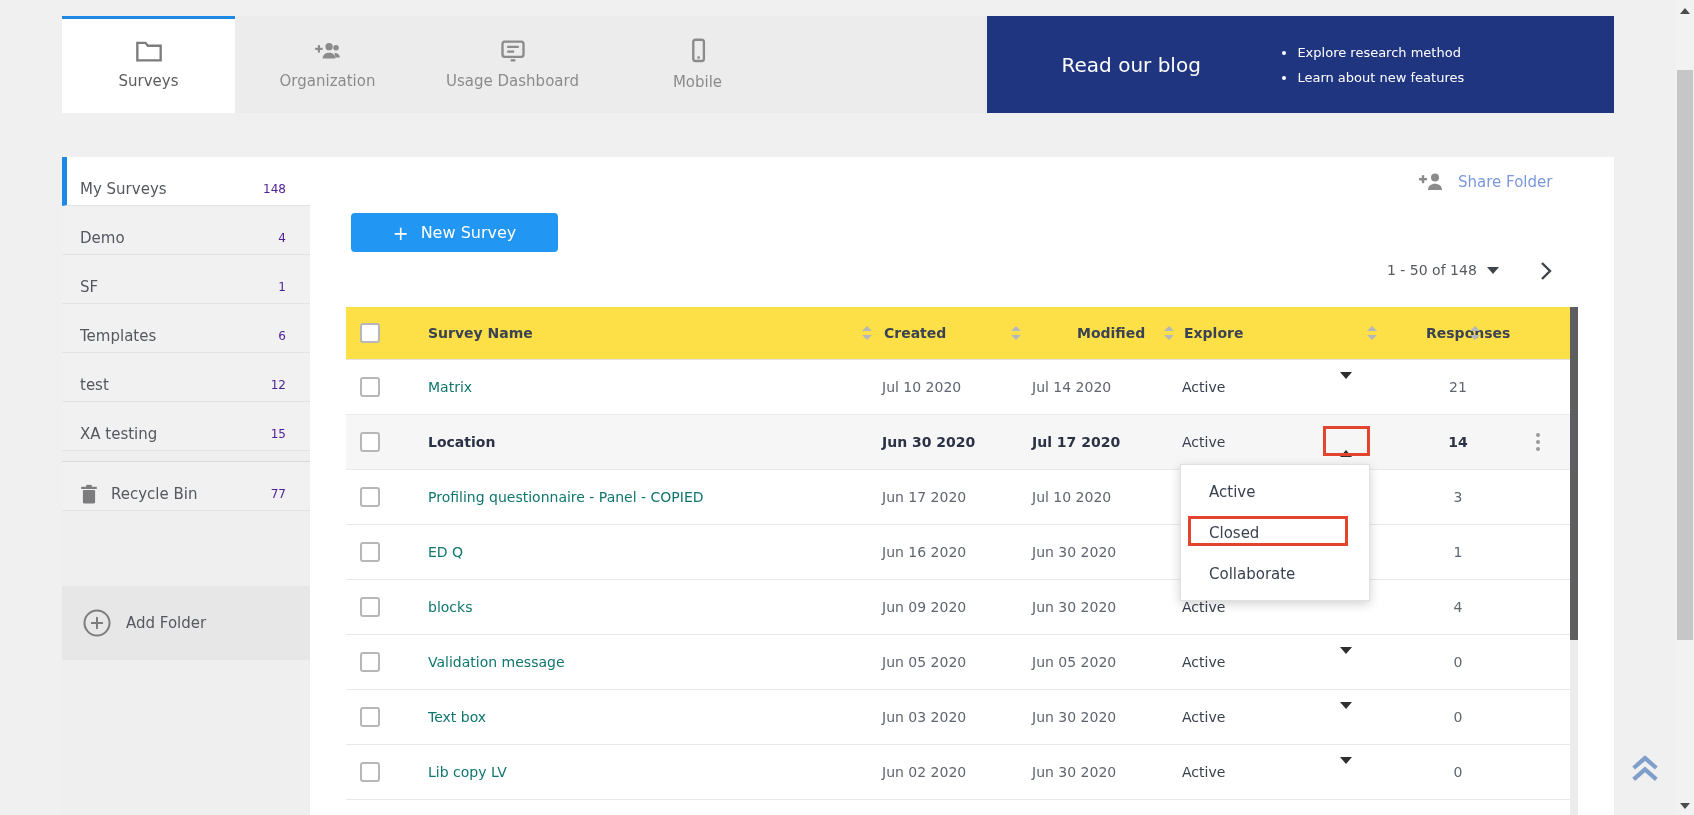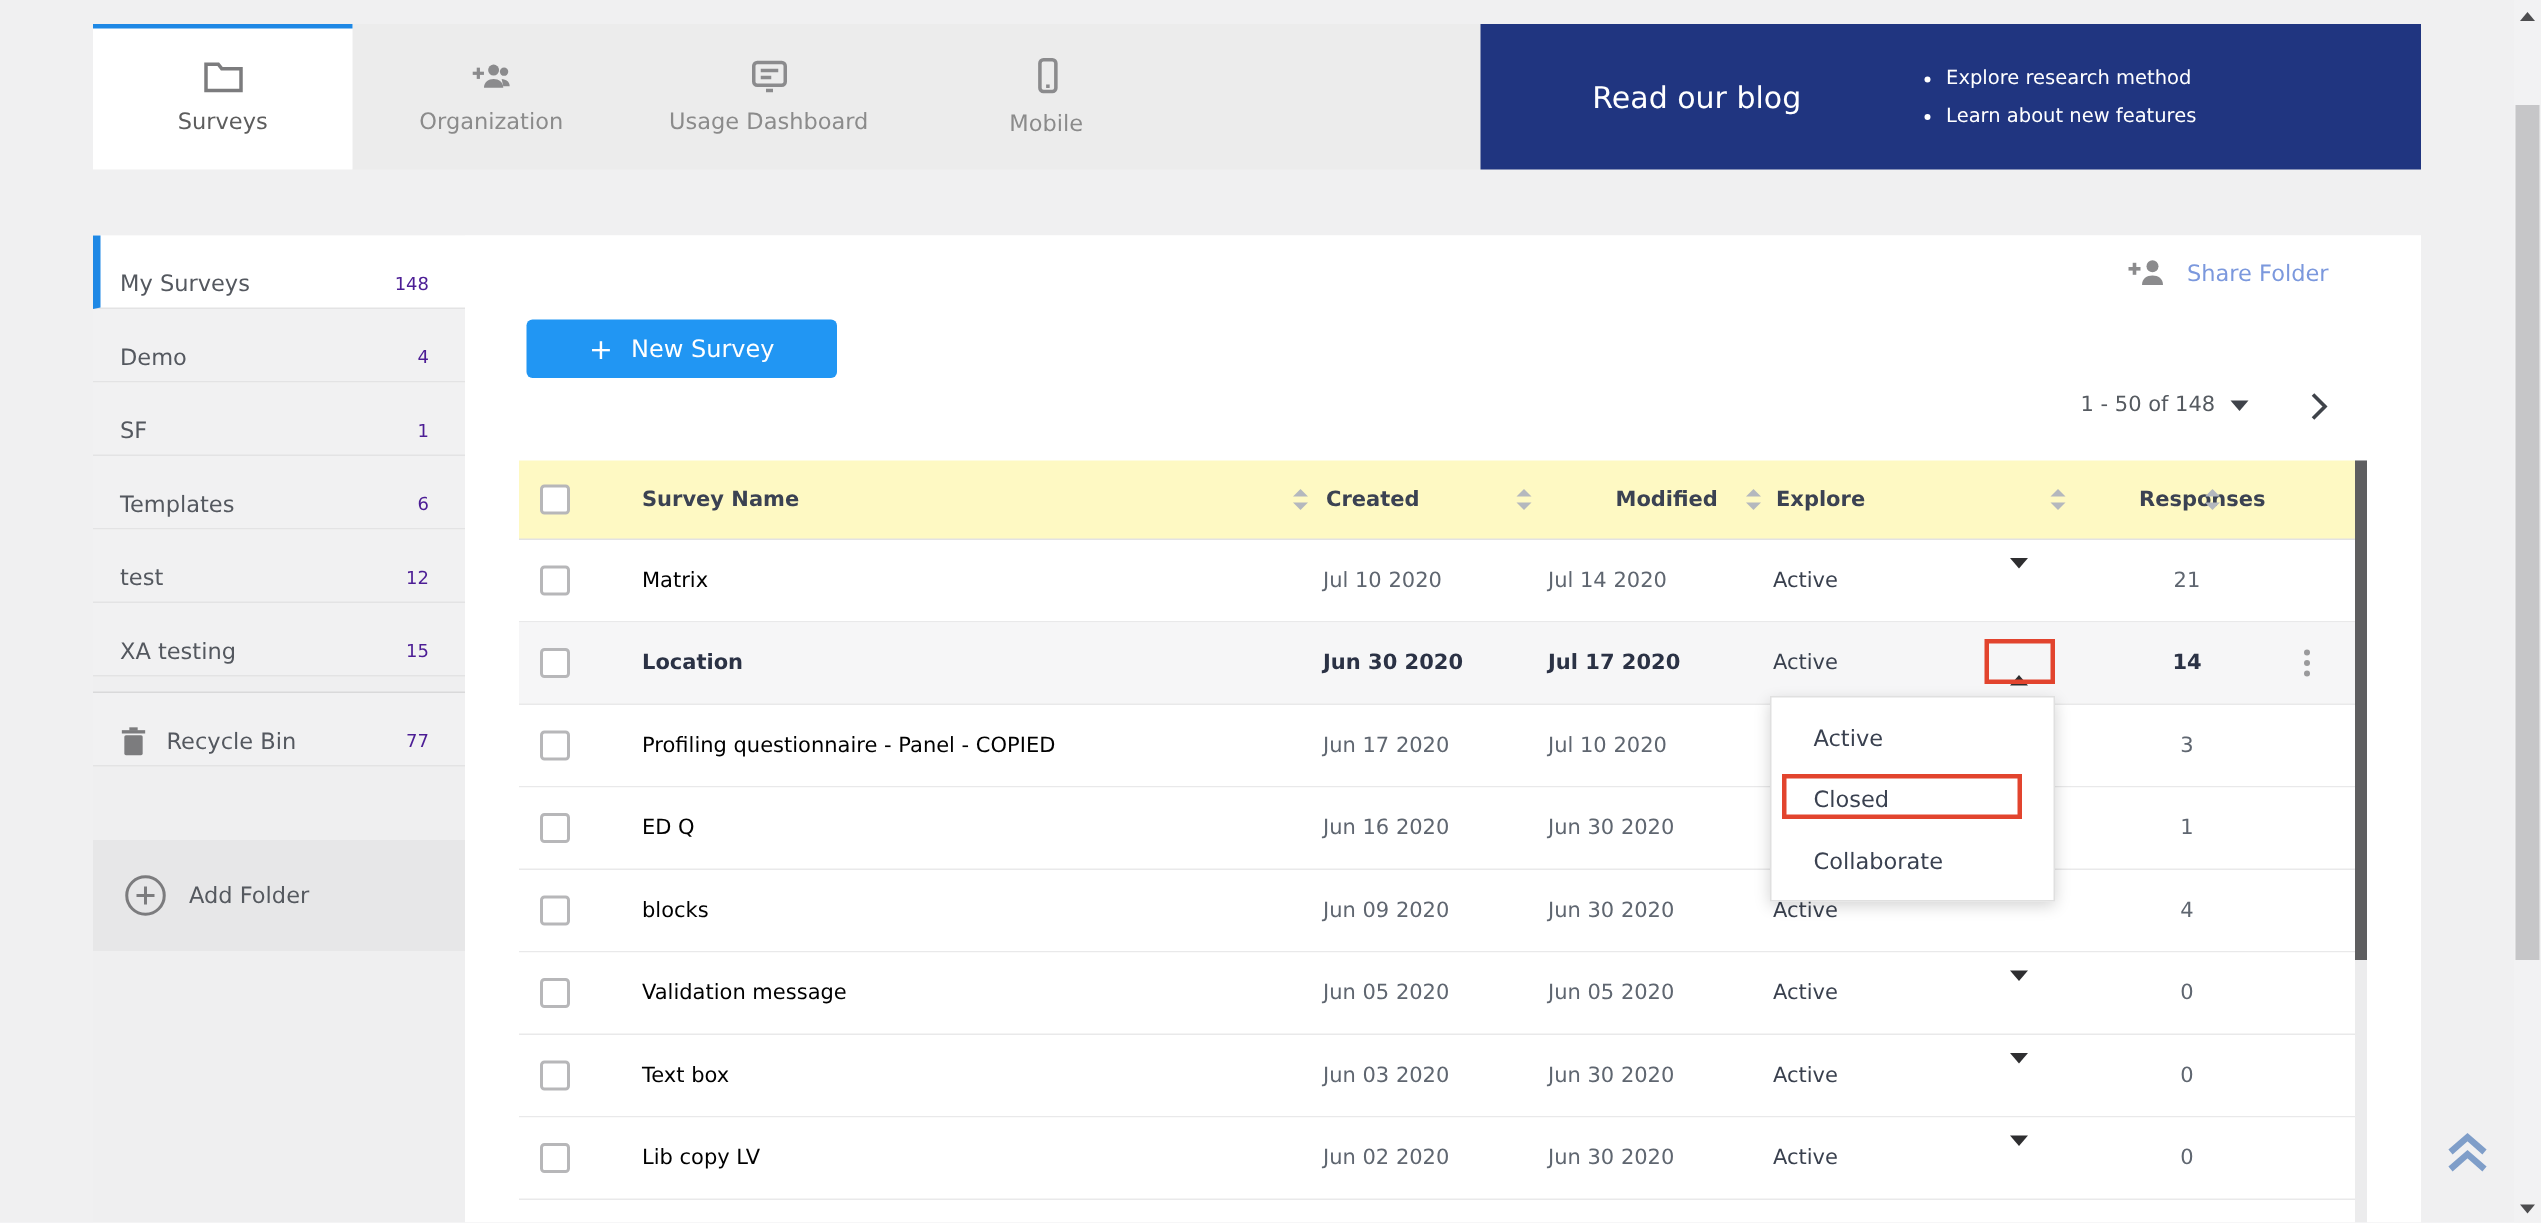--- a/index.html
+++ b/index.html
@@ -24,47 +24,47 @@
 
   
   .sidebar { position:absolute; left:0; top:0; width:248px; height:658px; background:#efeff0; }
   .folder-item { height:49px; background:#f1f1f2; border-bottom:1px solid #e3e3e4; display:flex; align-items:center;
                  padding:16px 24px 0 18px; color:#54585f; font-size:15px; cursor:pointer; }
   .folder-item.active { background:#ffffff; border-left:5px solid #1e88e5; padding-left:13px; }
   .folder-count { margin-left:auto; font-size:12px; color:#4c1d95; }
   .recycle-wrap { margin-top:10px; border-top:1px solid #d9d9da;text-align:center; }
   .recycle-wrap .folder-item { background:#f1f1f2; }
   .trash-ic { margin-right:13px; flex:0 0 auto; }
-  .add-folder { position:absolute; left:0; top:403px; width:248px; height:74px; background:#e7e7e8;
+  .add-folder { position:absolute; left:0; top:429px; width:248px; height:74px; background:#e7e7e8;
                 display:flex; align-items:center; padding-left:20px; gap:14px; color:#55595f; font-size:15px; cursor:pointer; }
 
   
   .main { position:absolute; left:248px; top:0; width:1304px; height:560px; background:#ffffff; }
 
   .share-folder { position:absolute; left:1108px; top:13px; display:flex; align-items:center; gap:12px; cursor:pointer; }
   .share-folder .sf-label { color:#7b98dd; font-size:15px; }
 
   .new-survey-btn { position:absolute; left:41px; top:56px; width:207px; height:39px; background:#2196f3; border:none;
                     border-radius:4px; color:#ffffff; font-size:16px; font-family:"DejaVu Sans", sans-serif;
                     display:flex; align-items:center; justify-content:center; gap:12px; cursor:pointer; }
   .new-survey-btn .plus { font-size:19px; font-weight:400; }
 
   .pagination { position:absolute; left:1077px; top:105px; display:flex; align-items:center; gap:10px;
                 font-size:14px; color:#555a60; cursor:pointer; }
   .page-next { position:absolute; left:1224px; top:103px; width:22px; height:22px; cursor:pointer; }
 
   
-  .thead { position:absolute; left:36px; top:150px; width:1224px; height:53px; background:#fef9c3;
+  .thead { position:absolute; left:36px; top:150px; width:1224px; height:53px; background:#fde047;
            border-bottom:1px solid #e2e2e3; font-size:14px; font-weight:bold; color:#3b4252; }
   .trow { position:absolute; left:36px; width:1224px; height:55px; background:#ffffff; border-bottom:1px solid #e9e9ea;
           font-size:14px; color:#5f6670; }
   .trow.hl { background:#f6f6f7; }
   .cell { position:absolute; top:50%; transform:translateY(-50%); white-space:nowrap; }
   .c-check { left:14px; width:20px; height:20px; border:2px solid #b7b7b9; border-radius:3px; background:#fff; cursor:pointer; }
-  .c-name { left:82px; color:#000000; cursor:pointer; }
+  .c-name { left:82px; color:#0f766e; cursor:pointer; }
   .c-created { left:536px; }
   .c-modified { left:686px; }
   .c-status { left:836px; color:#39404e; }
   .c-caret { left:994px; cursor:pointer; }
   .c-resp { left:1082px; width:60px; text-align:center; }
   .c-kebab { left:1190px; display:flex; flex-direction:column; gap:3px; cursor:pointer; }
   .c-kebab i { width:4px; height:4px; border-radius:50%; background:#9a9a9c; }
   .trow.hl .c-name, .trow.hl .c-created, .trow.hl .c-modified, .trow.hl .c-resp { font-weight:bold; color:#2b3245; }
 
   .sort { position:absolute; top:50%; transform:translateY(-50%); width:10px; height:14px; cursor:pointer; }

